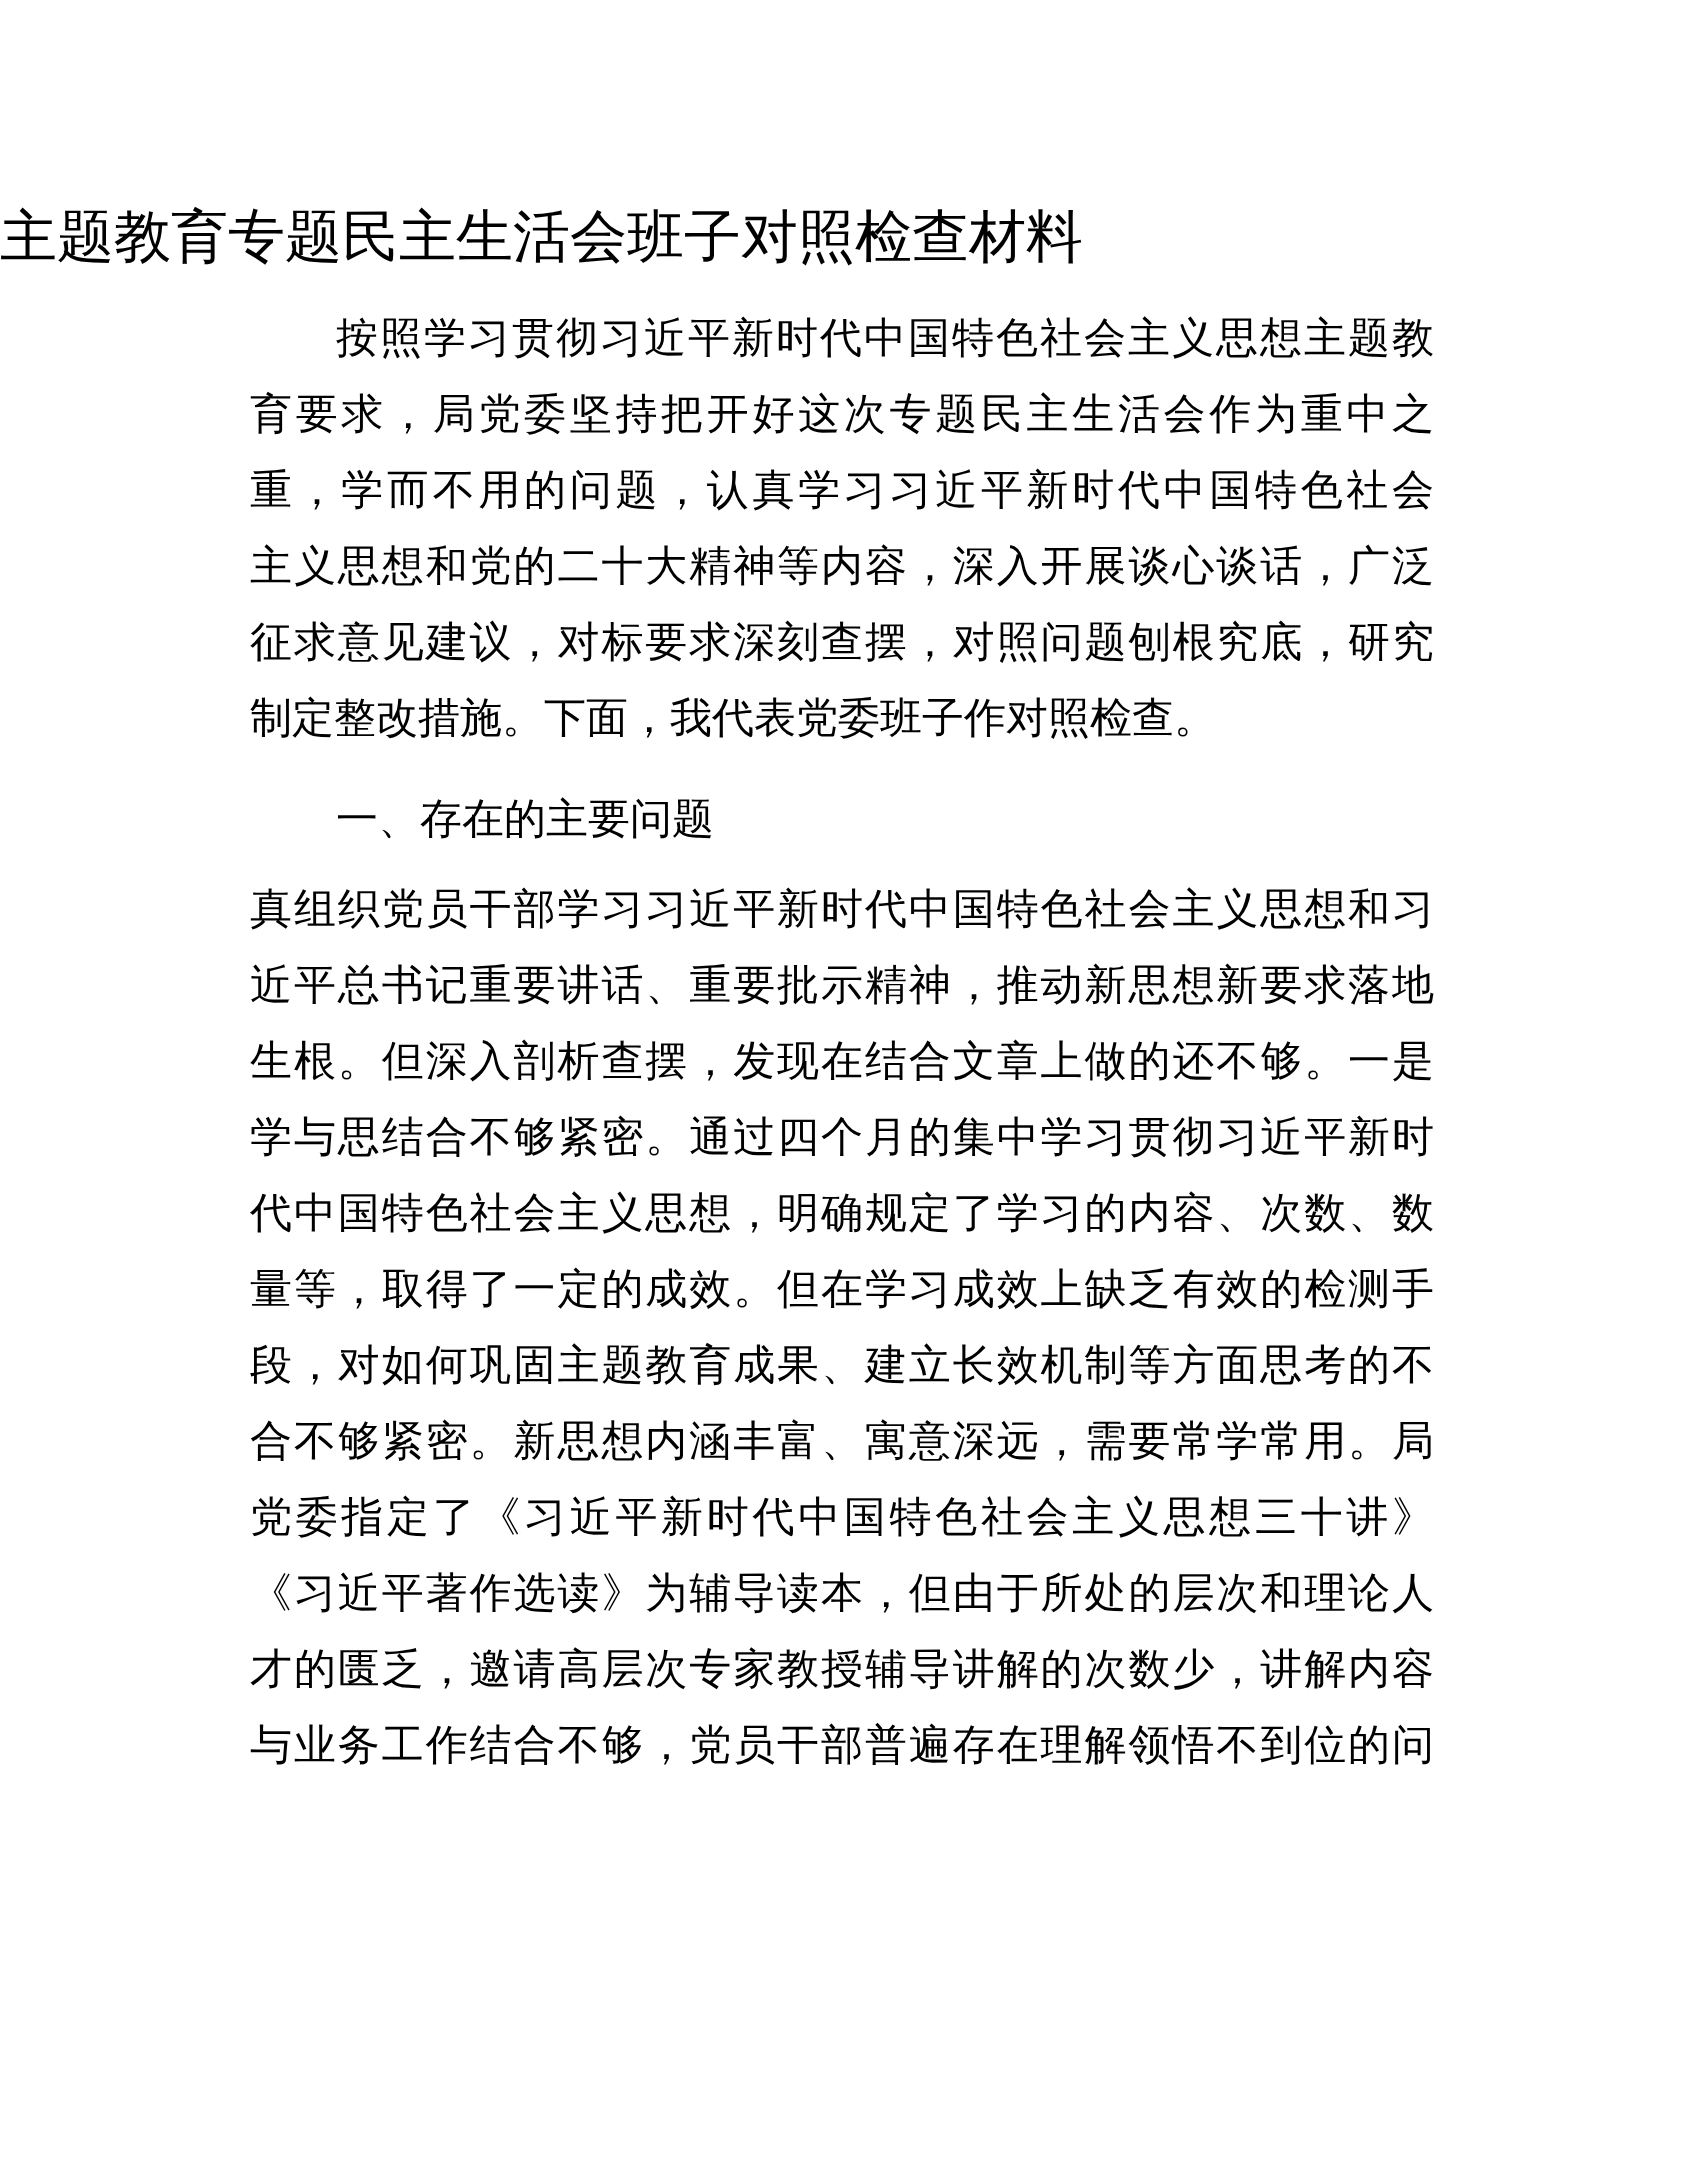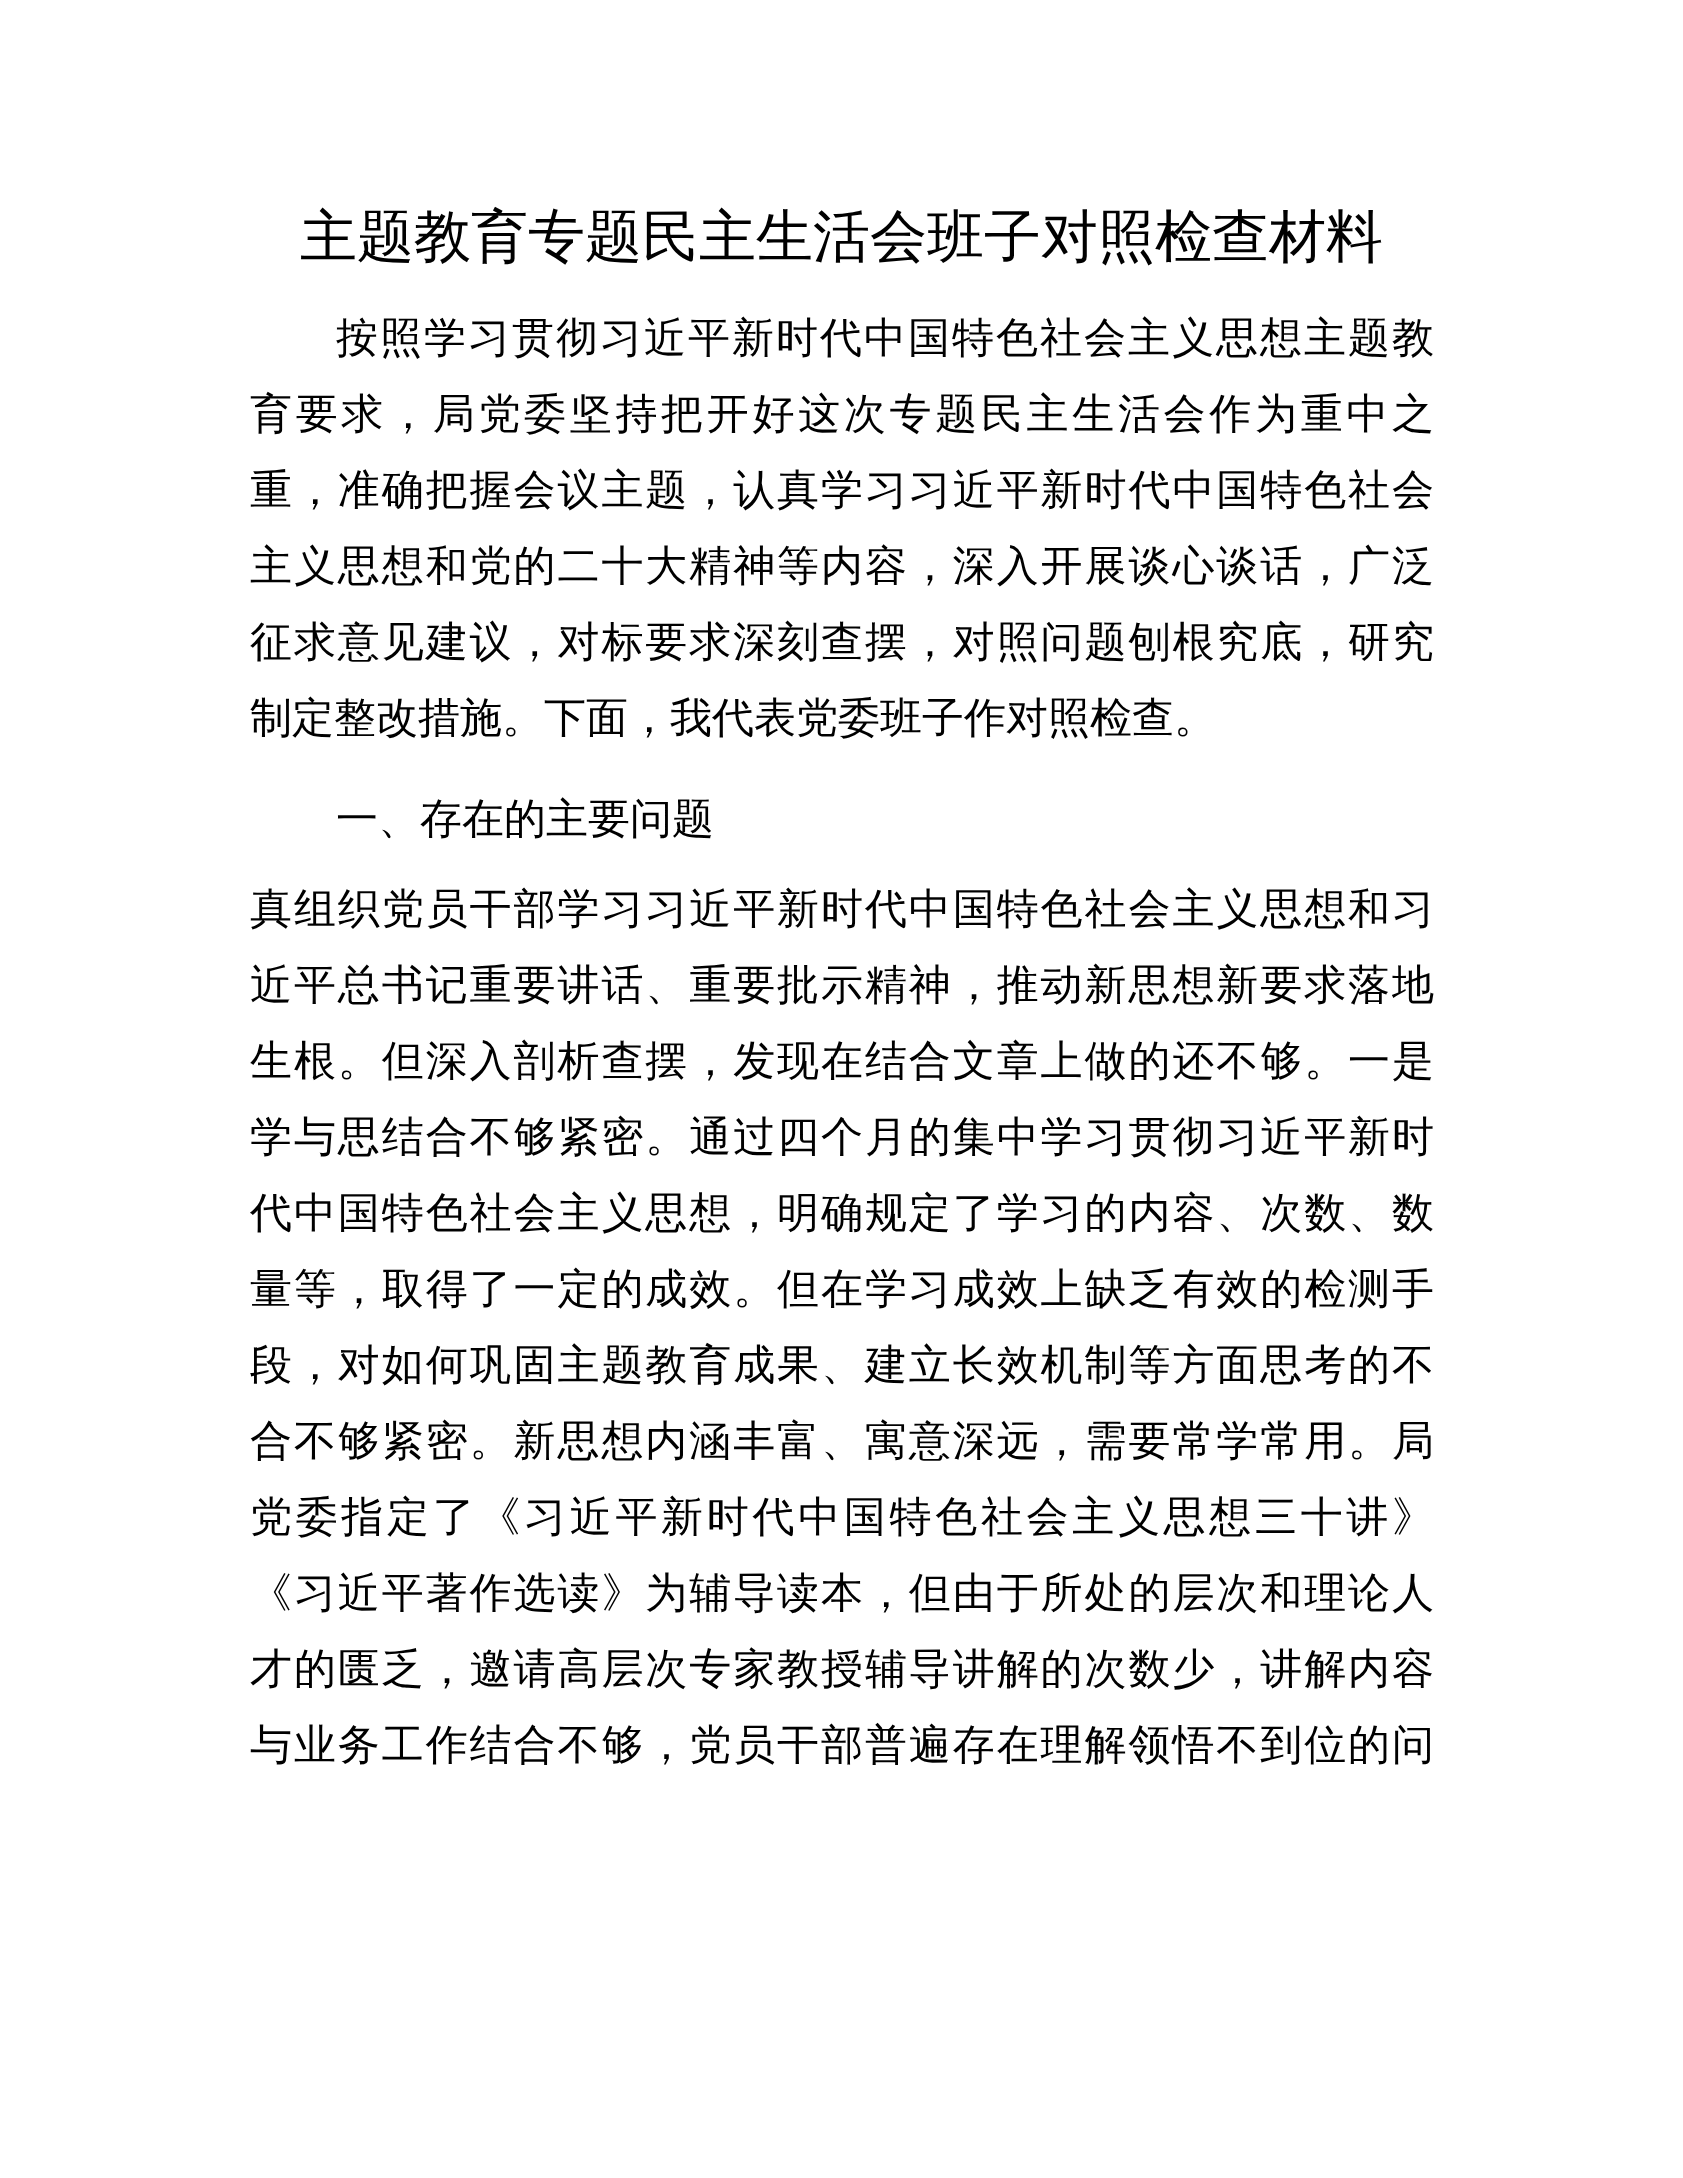--- a/index.html
+++ b/index.html
@@ -24,21 +24,21 @@
       background: #ffffff;
     }
     .doc-title {
       position: absolute;
       left: 0;
       top: 197px;
       width: 1683px;
       height: 79px;
       line-height: 79px;
       font-size: 57px;
-      text-align: center;
+      text-align: left;
       white-space: nowrap;
       letter-spacing: 0;
     }
     .body-block {
       position: absolute;
       left: 250px;
       top: 300px;
       width: 1184px;
     }
     .para {
@@ -72,21 +72,21 @@
 <body>
 
 <div class="page">
   <div class="doc-title">主题教育专题民主生活会班子对照检查材料</div>
 
   <div class="body-block">
 
     <div class="para">
       <span class="line first">按照学习贯彻习近平新时代中国特色社会主义思想主题教</span>
       <span class="line">育要求，局党委坚持把开好这次专题民主生活会作为重中之</span>
-      <span class="line">重，准确把握会议主题，认真学习习近平新时代中国特色社会</span>
+      <span class="line">重，学而不用的问题，认真学习习近平新时代中国特色社会</span>
       <span class="line">主义思想和党的二十大精神等内容，深入开展谈心谈话，广泛</span>
       <span class="line">征求意见建议，对标要求深刻查摆，对照问题刨根究底，研究</span>
       <span class="line last">制定整改措施。下面，我代表党委班子作对照检查。</span>
     </div>
 
     <div class="para heading">
       <span class="line first last">一、存在的主要问题</span>
     </div>
 
     <div class="para sub">

